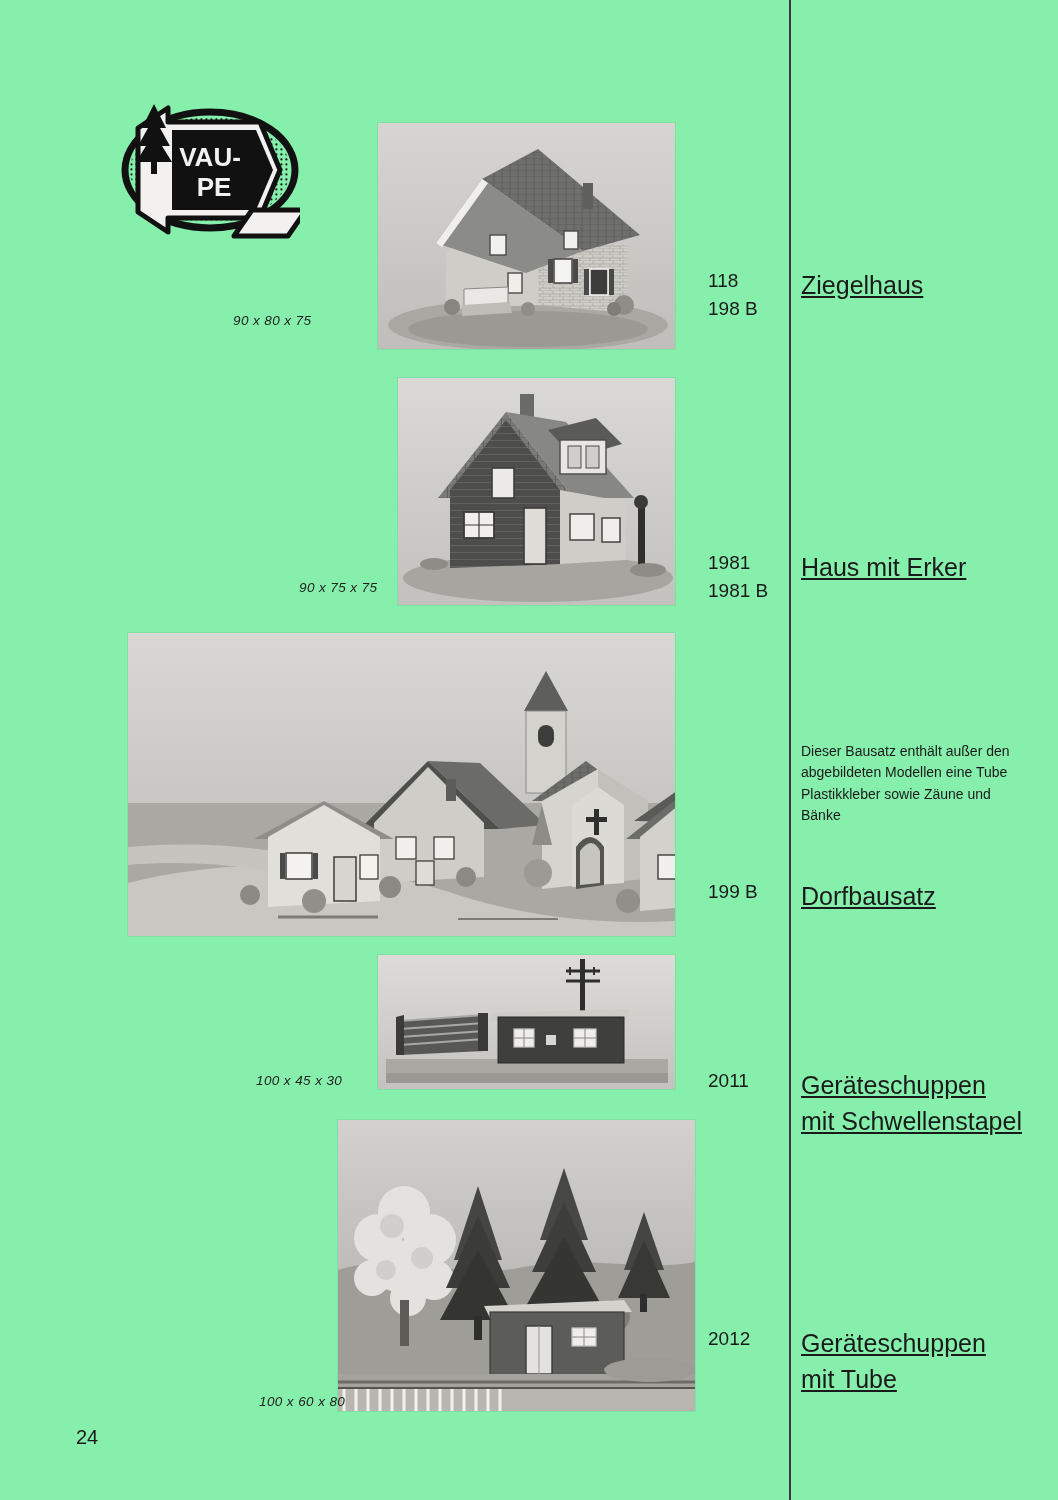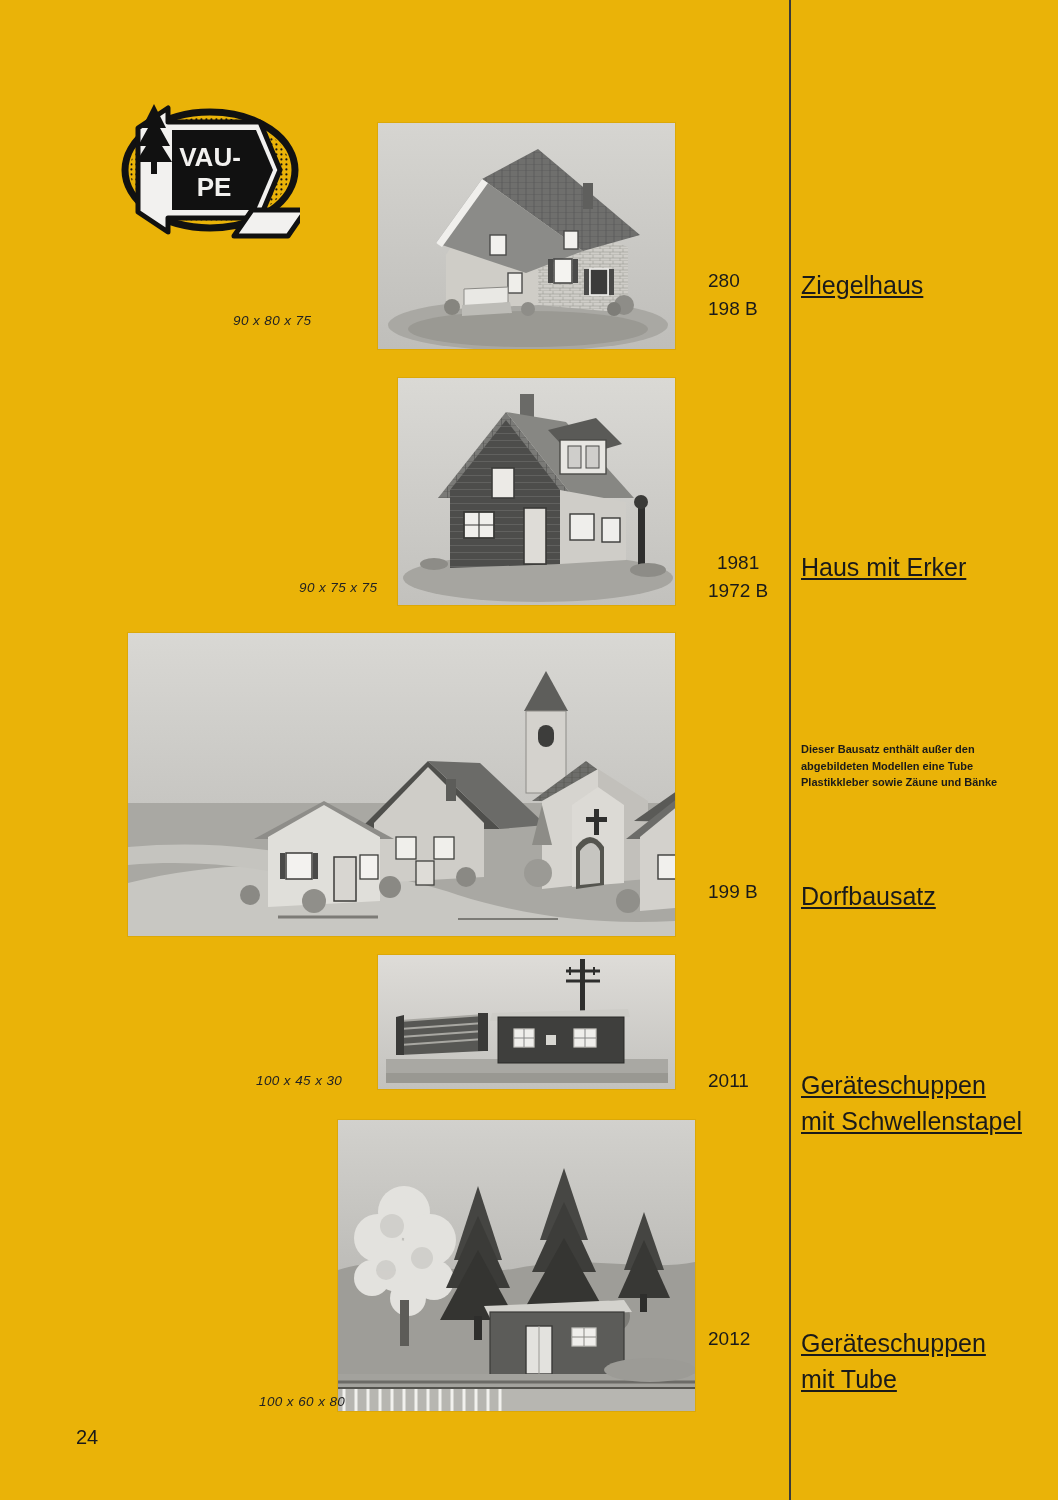--- a/index.html
+++ b/index.html
@@ -11,21 +11,21 @@
     height: 1500px;
     background: #edecea;
     font-family: "Liberation Sans", sans-serif;
     color: #1a1a1a;
     position: relative;
     overflow: hidden;
   }
   .page {
     position: absolute;
     inset: 0;
-    background: #eab308;
+    background: #86efac;
   }
   
   .divider {
     position: absolute;
     left: 789px;
     top: 0;
     width: 2px;
     height: 1500px;
     background: #3a3a3a;
   }
@@ -71,25 +71,24 @@
   .name {
     position: absolute;
     font-size: 25px;
     color: #1a1a1a;
     white-space: nowrap;
     line-height: 1.45;
     text-decoration: underline;
   }
   .note {
     position: absolute;
-    font-size: 11px;
+    font-size: 14px;
     line-height: 1.52;
     color: #1a1a1a;
     width: 230px;
-    font-weight: bold;
   }
   .pagenum {
     position: absolute;
     left: 76px;
     top: 1426px;
     font-size: 20px;
     color: #1a1a1a;
   }
 </style>
 </head>
@@ -173,21 +172,21 @@
       <path d="M84 182 L132 179 L134 190 L84 193 Z" fill="#bdbcb7"></path>
 
       <circle cx="246" cy="182" r="10" fill="#8e8d88"></circle>
       <circle cx="236" cy="186" r="7" fill="#7e7d78"></circle>
       <circle cx="74" cy="184" r="8" fill="#86857f"></circle>
       <circle cx="150" cy="186" r="7" fill="#8e8d88"></circle>
     </svg>
   </div>
   <div class="dim" style="left:233px; top:313px;">90 x 80 x 75</div>
   <div class="num" style="left:708px; top:267px;">
-    <span>280</span><br>
+    <span>118</span><br>
     <span>198 B</span>
   </div>
   <div class="name" style="left:801px; top:267px;">Ziegelhaus</div>
 
   <div class="photo" style="left:398px; top:378px; width:277px; height:227px;">
     <svg viewBox="0 0 277 227" xmlns="http://www.w3.org/2000/svg">
       <defs>
         <linearGradient id="bg2" x1="0" y1="0" x2="0" y2="1">
           <stop offset="0%" stop-color="#dad9d5"></stop>
             <stop offset="100%" stop-color="#c2c1bd"></stop>
@@ -229,23 +228,23 @@
       <rect x="204" y="140" width="18" height="24" fill="#efeeeb" stroke="#3a3a38" stroke-width="1.4"></rect>
 
       <rect x="240" y="128" width="7" height="62" fill="#2f2f2e"></rect>
       <circle cx="243" cy="124" r="7" fill="#3a3a38"></circle>
 
       <ellipse cx="36" cy="186" rx="14" ry="6" fill="#8d8c87"></ellipse>
       <ellipse cx="250" cy="192" rx="18" ry="7" fill="#8d8c87"></ellipse>
     </svg>
   </div>
   <div class="dim" style="left:299px; top:580px;">90 x 75 x 75</div>
-  <div class="num" style="left:708px; top:549px;text-align:center;">
+  <div class="num" style="left:708px; top:549px;">
     <span>1981</span><br>
-    <span>1972 B</span>
+    <span>1981 B</span>
   </div>
   <div class="name" style="left:801px; top:549px;">Haus mit Erker</div>
 
   <div class="photo" style="left:128px; top:633px; width:547px; height:303px;">
     <svg viewBox="0 0 547 303" xmlns="http://www.w3.org/2000/svg">
       <defs>
         <linearGradient id="bg3" x1="0" y1="0" x2="0" y2="1">
           <stop offset="0%" stop-color="#d9d8d4"></stop>
             <stop offset="100%" stop-color="#b9b8b4"></stop>
         </linearGradient>

